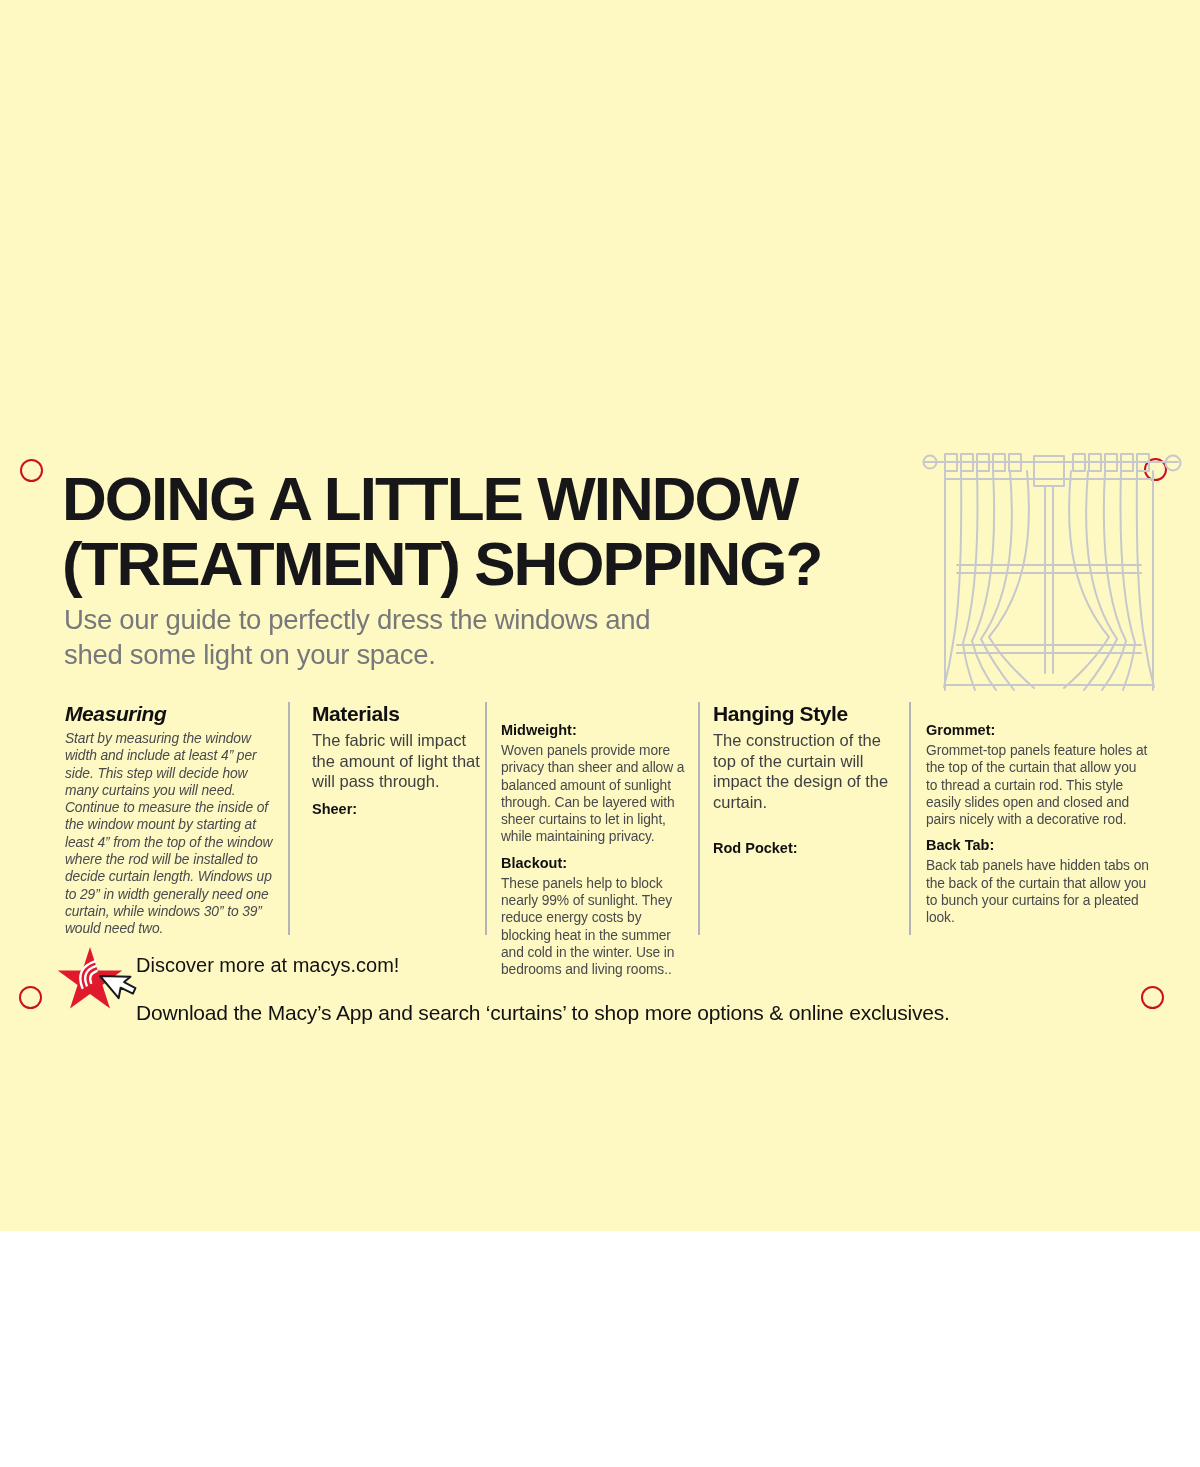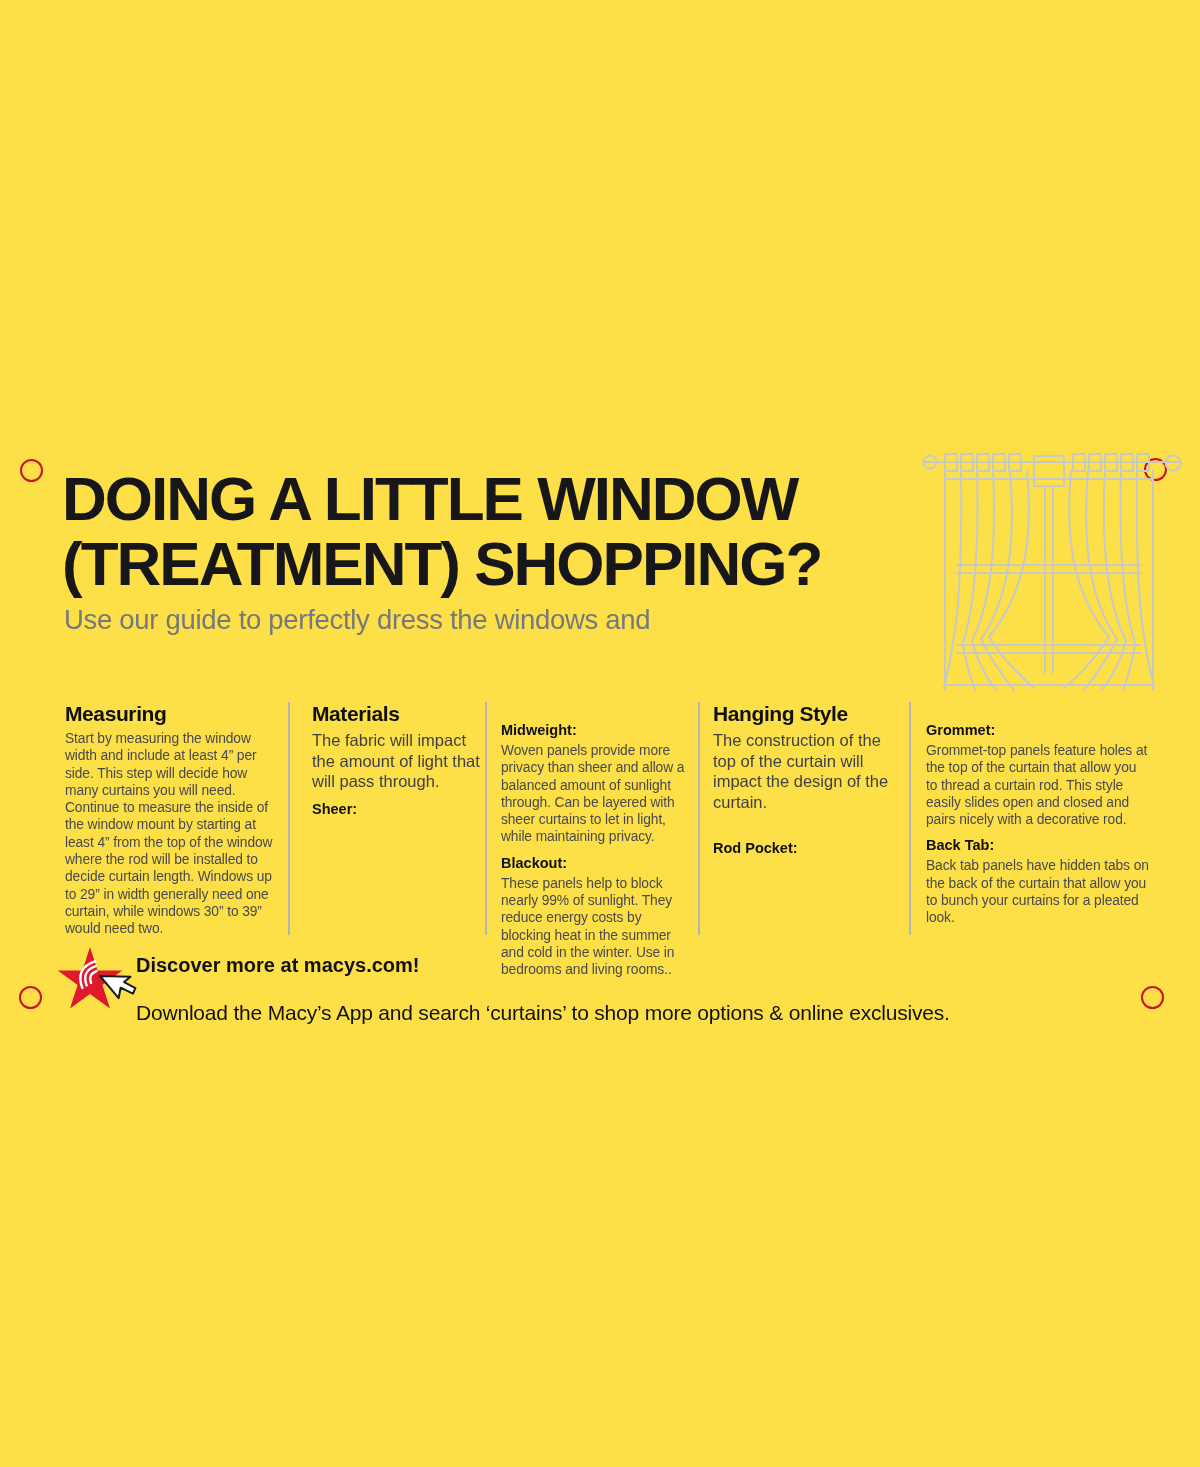--- a/index.html
+++ b/index.html
@@ -1,25 +1,25 @@
 <!DOCTYPE html>
 <html><head>
 <meta charset="utf-8">
 <style>
   html,body{margin:0;padding:0;background:#ffffff;}
-  .page{position:relative;width:1200px;height:1467px;background:#fde047;overflow:hidden;
+  .page{position:relative;width:1200px;height:1231px;background:#fef9c3;overflow:hidden;
         font-family:"Liberation Sans","DejaVu Sans",sans-serif;}
 
   .headline{position:absolute;left:62px;top:466px;margin:0;font-size:62px;line-height:65px;
             font-weight:bold;letter-spacing:-2px;color:#17171a;white-space:nowrap;}
   .subtitle{position:absolute;left:64px;top:602px;font-size:27.5px;line-height:35px;
             color:#77787b;letter-spacing:-0.3px;white-space:nowrap;}
 
   .col{position:absolute;top:702px;}
-  .col1{left:65px;width:212px;}
+  .col1{left:65px;width:212px;font-style:italic;}
   .col2{left:312px;width:180px;}
   .col3{left:501px;width:192px;}
   .col4{left:713px;width:192px;}
   .col5{left:926px;width:224px;}
 
   .h-lg{margin:0 0 4px 0;font-size:21px;line-height:24px;font-weight:bold;color:#101013;letter-spacing:-0.4px;}
   .h-sm{margin:9px 0 3px 0;font-size:14.5px;line-height:17px;font-weight:bold;color:#101013;}
   .h-sm.first{margin-top:20px;}
   .h-sm.gap{margin-top:28px;}
   .intro{margin:0;font-size:16.5px;line-height:20.5px;color:#3e3f42;}
@@ -30,21 +30,21 @@
 
   .reg-mark{position:absolute;width:23px;height:23px;border:2.5px solid #c9121f;
             border-radius:50%;box-sizing:border-box;}
   .rm-tl{left:20px;top:459px;}
   .rm-tr{left:1144px;top:458px;}
   .rm-bl{left:19px;top:986px;}
   .rm-br{left:1141px;top:986px;}
 
   .illus{position:absolute;left:915px;top:445px;}
   .logo{position:absolute;left:56px;top:945px;}
-  .footer-line1{position:absolute;left:136px;top:954px;font-size:20px;font-weight:bold;
+  .footer-line1{position:absolute;left:136px;top:954px;font-size:20px;font-weight:normal;
                 color:#121215;white-space:nowrap;}
   .footer-line2{position:absolute;left:136px;top:977px;font-size:21px;color:#121215;
                 letter-spacing:-0.2px;white-space:nowrap;margin-top:24px;}
 </style>
 </head>
 <body>
 
 <div class="page">
 
   <div class="reg-mark rm-tl"></div>
@@ -90,20 +90,21 @@
     </g>
   </svg>
 
   <h1 class="headline">
     <span>DOING A LITTLE WINDOW</span><br>
     <span>(TREATMENT) SHOPPING?</span>
   </h1>
 
   <div class="subtitle">
     <span>Use our guide to perfectly dress the windows and</span><br>
+    <span>shed some light on your space.</span>
   </div>
 
   <div class="divider d1"></div>
   <div class="divider d2"></div>
   <div class="divider d3"></div>
   <div class="divider d4"></div>
 
   <section class="col col1">
     <h2 class="h-lg">Measuring</h2>
     <p class="body">Start by measuring the window width and include at least 4” per side. This step will decide how many curtains you will need. Continue to measure the inside of the window mount by starting at least 4” from the top of the window where the rod will be installed to decide curtain length. Windows up to 29” in width generally need one curtain, while windows 30” to 39” would need two.</p>

